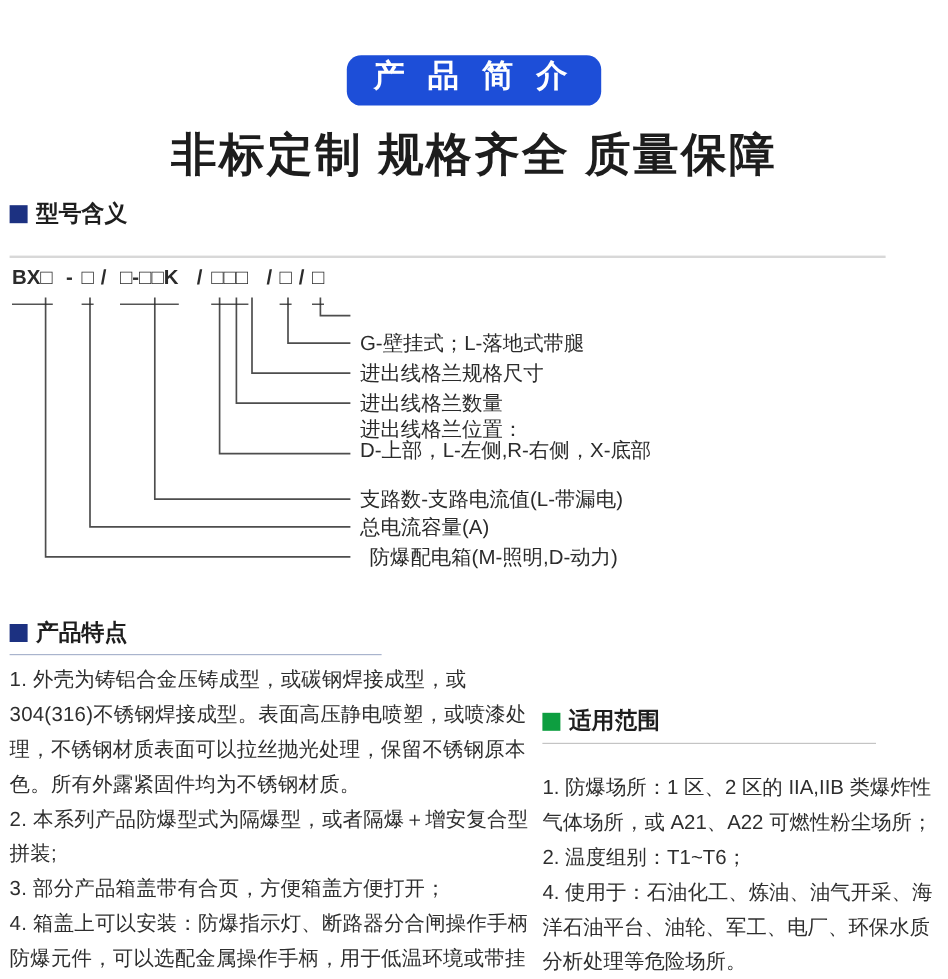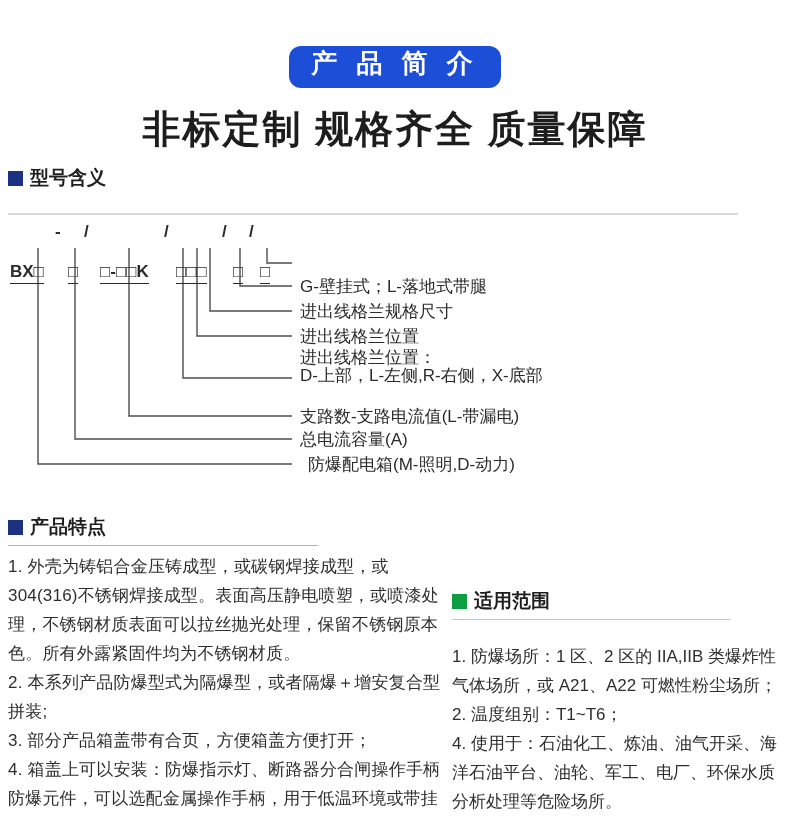--- a/index.html
+++ b/index.html
@@ -24,21 +24,21 @@
   .sec-title { font-size:19px; font-weight:bold; color:#1e1e1e; }
 
   .model-header { margin:10px 0 0 8px; padding-bottom:22px; border-bottom:2px solid #d8d8d8;
                   margin-right:52px; }
 
   
   .diagram { position:relative; width:100%; height:266px; margin-top:3px; }
   .diagram svg { position:absolute; left:0; top:0; }
   .code-seg { position:absolute; top:4px; font-size:17px; font-weight:bold; color:#2b2b2b;
               white-space:nowrap; line-height:20px; }
-  .code-seg.u { border-bottom:1.5px solid #2b2b2b; padding-bottom:1px;margin-top:40px; }
+  .code-seg.u { border-bottom:1.5px solid #2b2b2b; padding-bottom:11px; }
   .dlabel { position:absolute; left:300px; font-size:17px; color:#2b2b2b; white-space:nowrap;
             line-height:19px; }
 
   
   .cols { display:flex; margin-top:30px; }
   .col-left { width:448px; padding-left:8px; }
   .col-right { flex:1; padding-left:4px; padding-right:10px; margin-top:74px; }
 
   .feat-header { padding-bottom:5px; border-bottom:1px solid #a9b4cd; width:310px; margin-bottom:6px; }
   .scope-header { padding-bottom:5px; border-bottom:1px solid #c4c4c4; width:278px; margin-bottom:22px; }
@@ -83,21 +83,21 @@
     <span class="code-seg u" style="left:100px">□-□□K</span>
     <span class="code-seg" style="left:164px">/</span>
     <span class="code-seg u" style="left:176px">□□□</span>
     <span class="code-seg" style="left:222px">/</span>
     <span class="code-seg u" style="left:233px">□</span>
     <span class="code-seg" style="left:249px">/</span>
     <span class="code-seg u" style="left:260px">□</span>
 
     <div class="dlabel" style="top:59px">G-壁挂式；L-落地式带腿</div>
     <div class="dlabel" style="top:84px">进出线格兰规格尺寸</div>
-    <div class="dlabel" style="top:109px">进出线格兰位置</div>
+    <div class="dlabel" style="top:109px">进出线格兰数量</div>
     <div class="dlabel" style="top:130px">进出线格兰位置：</div>
     <div class="dlabel" style="top:148px">D-上部，L-左侧,R-右侧，X-底部</div>
     <div class="dlabel" style="top:189px">支路数-支路电流值(L-带漏电)</div>
     <div class="dlabel" style="top:212px">总电流容量(A)</div>
     <div class="dlabel" style="top:237px; left:308px">防爆配电箱(M-照明,D-动力)</div>
   </div>
 
   <div class="cols">
 
     <div class="col-left">

